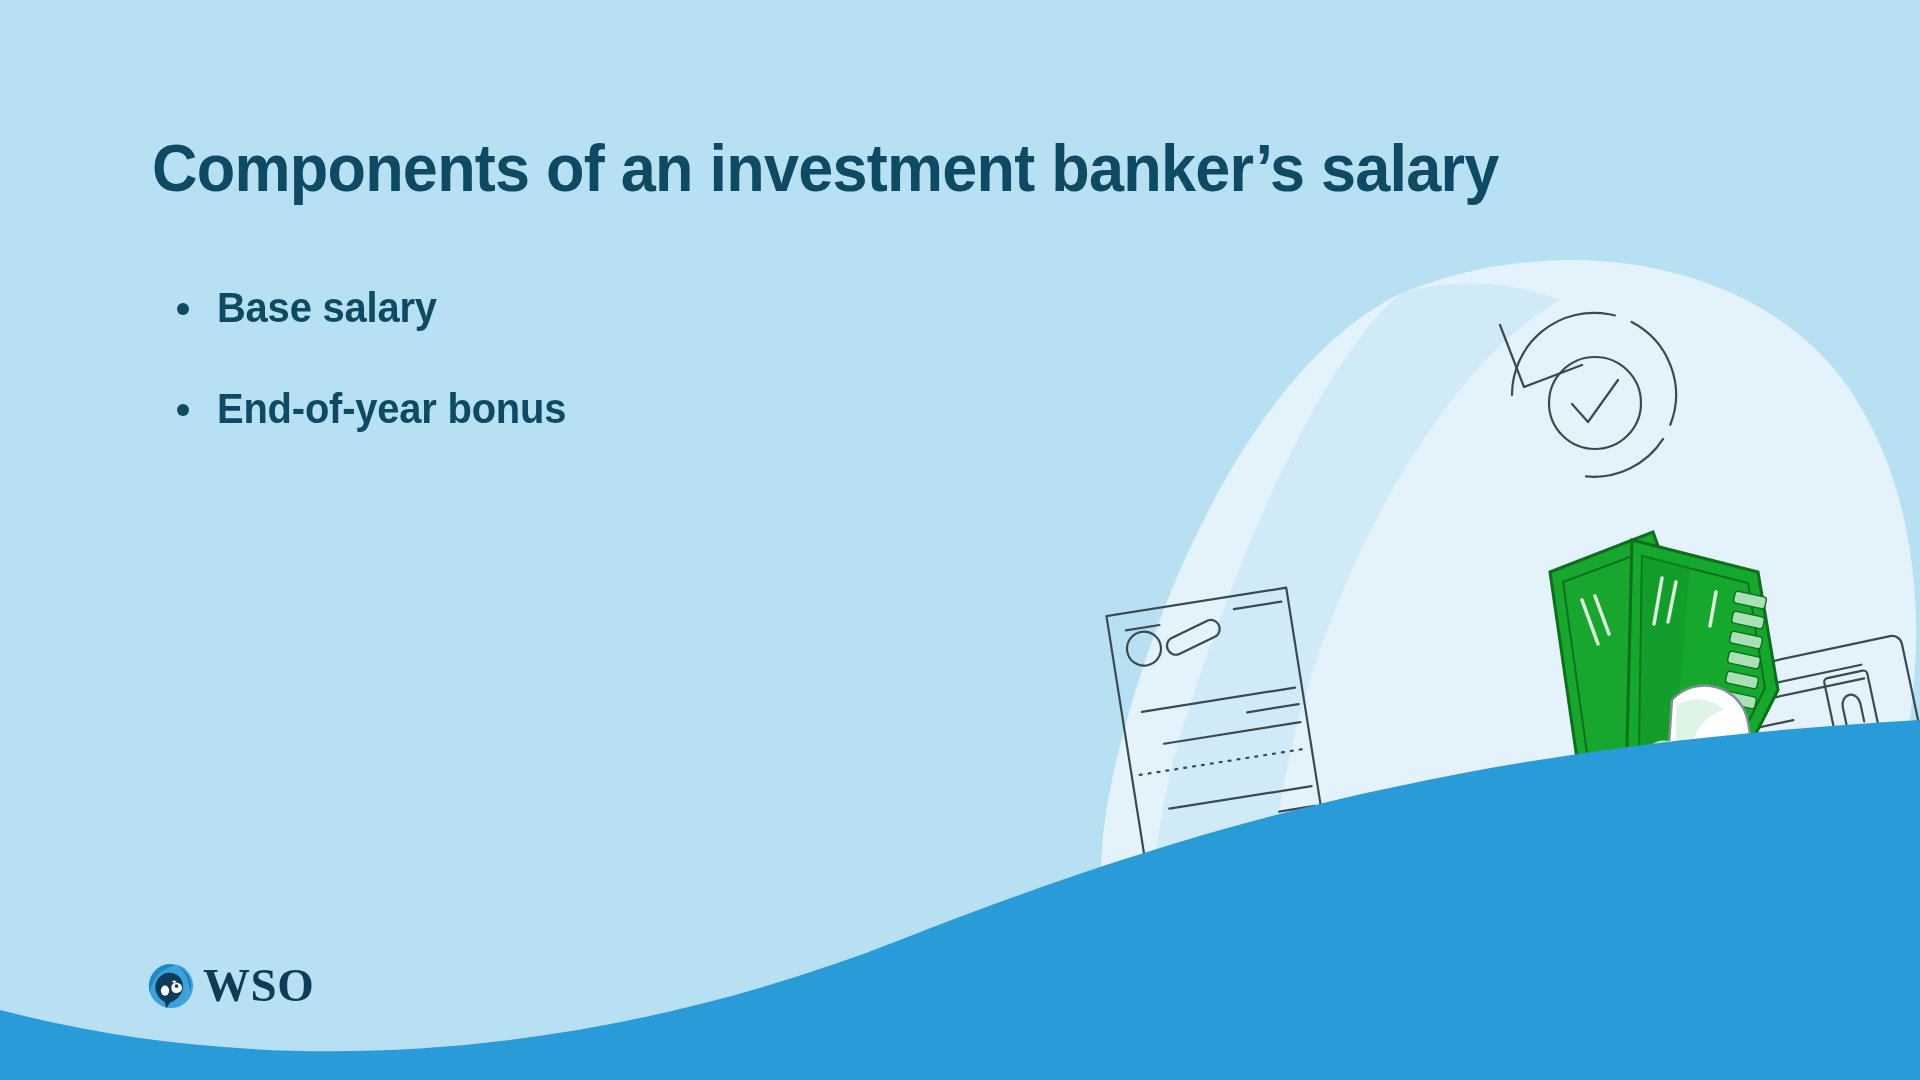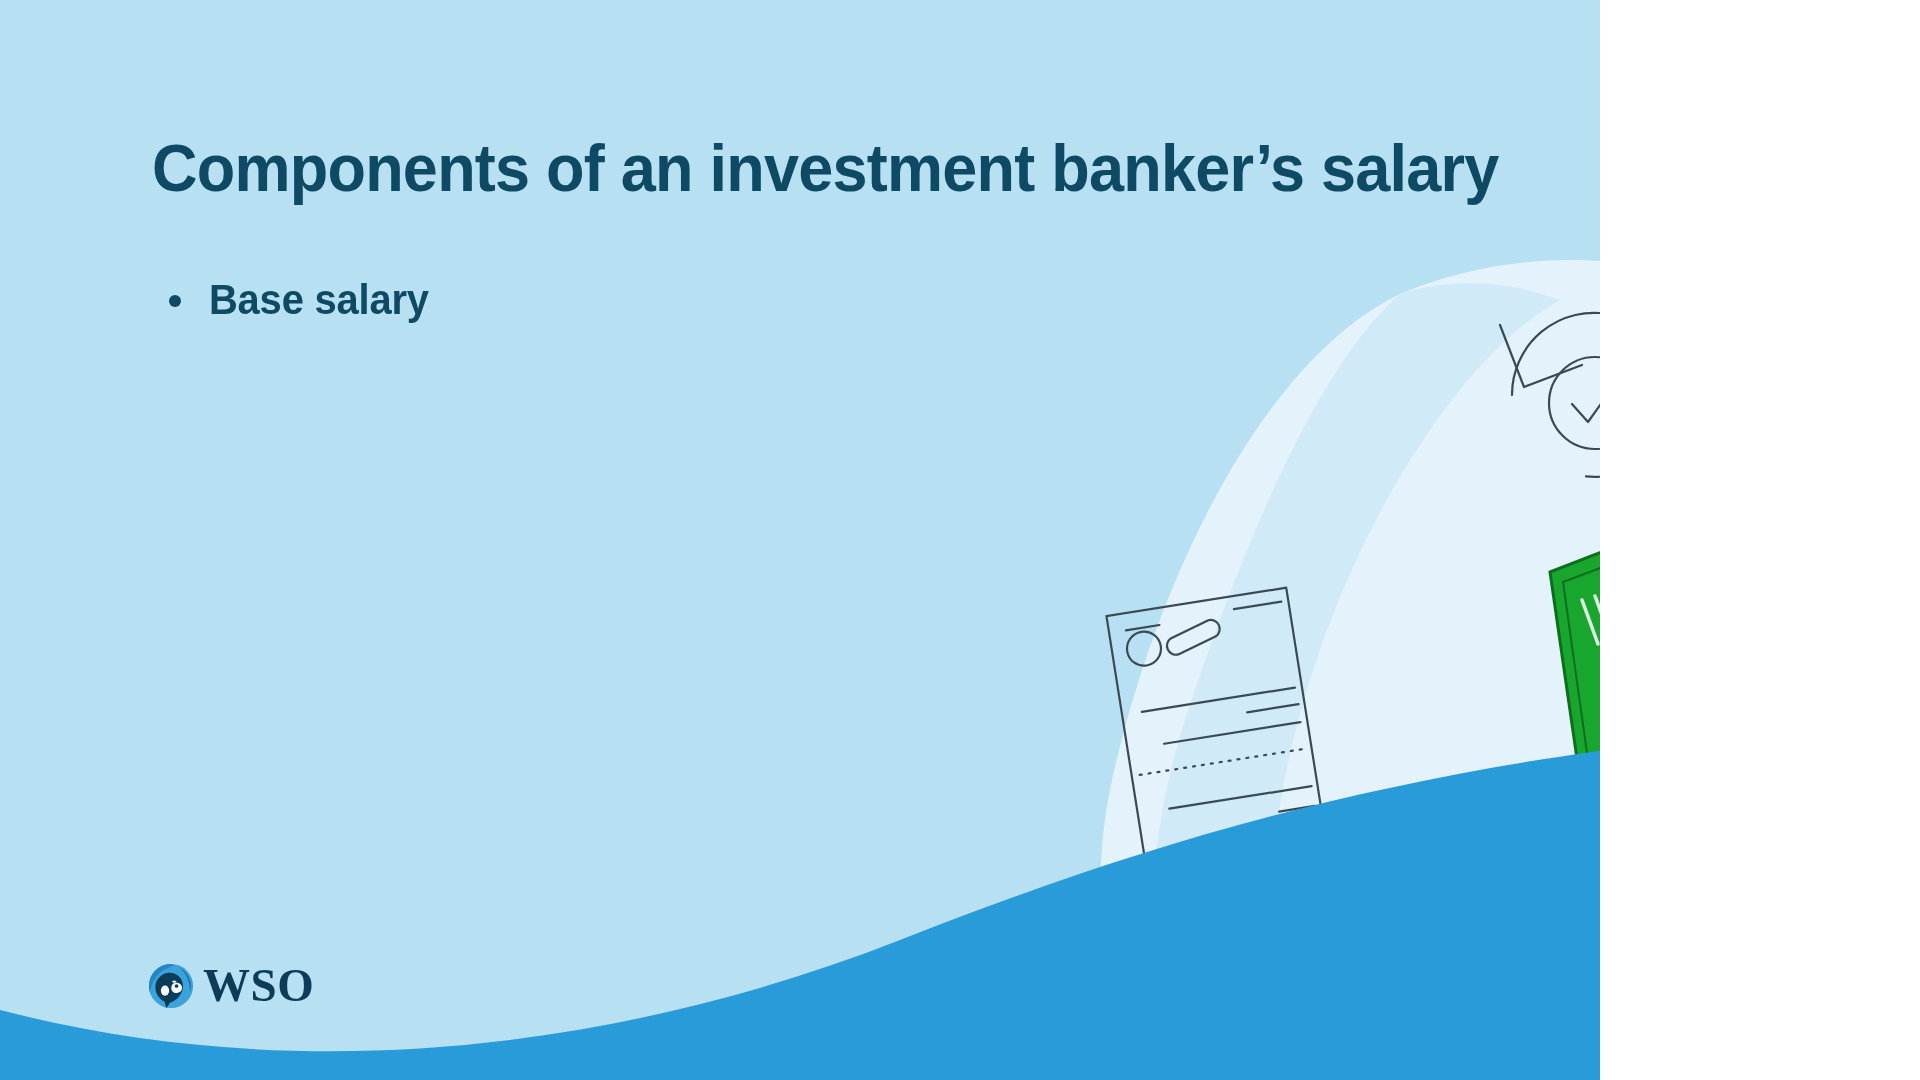--- a/index.html
+++ b/index.html
@@ -2,21 +2,21 @@
 <html><head>
 <meta charset="utf-8">
 <style>
   html, body {
     margin: 0;
     padding: 0;
     background: #ffffff;
   }
   #canvas {
     position: relative;
-    width: 1600px;
+    width: 1920px;
     height: 1080px;
     overflow: hidden;
     background: #b7e0f2;
     font-family: "Liberation Sans", sans-serif;
   }
   .layer {
     position: absolute;
     inset: 0;
     width: 1920px;
     height: 1080px;
@@ -37,21 +37,21 @@
     transform: scaleX(0.94);
     transform-origin: left center;
   }
   
   #bullets {
     position: absolute;
     left: 152px;
     top: 272px;
     width: 1000px;
     list-style: none;
-    margin: 4px;
+    margin: 12px;
     padding: 0;
   }
   #bullets li {
     position: relative;
     color: #0e4a63;
     font-family: "Liberation Sans Narrow", "Liberation Sans", sans-serif;
     font-size: 42px;
     font-weight: bold;
     letter-spacing: -0.2px;
     height: 101px;
@@ -224,20 +224,24 @@
              L1920,1080 L0,1080 Z"></path>
   </svg>
 
   <h1 id="title">Components of an investment banker’s salary</h1>
 
   <ul id="bullets">
     <li>
       <span class="dot"></span>
       <span class="txt">Base salary</span>
     </li>
+    <li>
+      <span class="dot"></span>
+      <span class="txt">End-of-year bonus</span>
+    </li>
   </ul>
 
   <div id="logo">
     <svg class="mark" viewBox="0 0 100 100">
       <circle cx="50" cy="50" r="48" fill="#3aa3dc"></circle>
       <path fill="#2487c4" d="M50,2 a48,48 0 0,0 -46,62 c6,-34 26,-52 54,-58 z"></path>
       <path fill="#1f6fa8" d="M66,8 a48,48 0 0,1 26,54 c-2,-28 -12,-44 -26,-54 z"></path>
       <path fill="#0d3c59" d="M40,22 c20,-4 36,10 36,28 c0,18 -14,32 -28,36 c-4,6 -6,10 -8,12
                c-2,-4 -2,-10 -4,-14 c-12,-6 -20,-18 -20,-32 c0,-14 10,-26 24,-30 z"></path>
       <ellipse cx="37" cy="60" rx="9" ry="11" fill="#ffffff"></ellipse>

